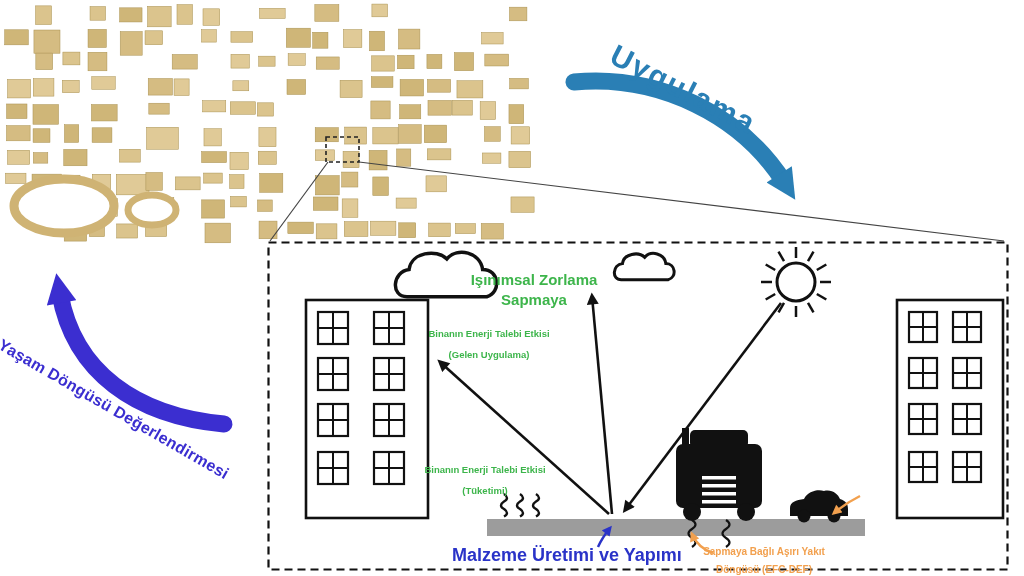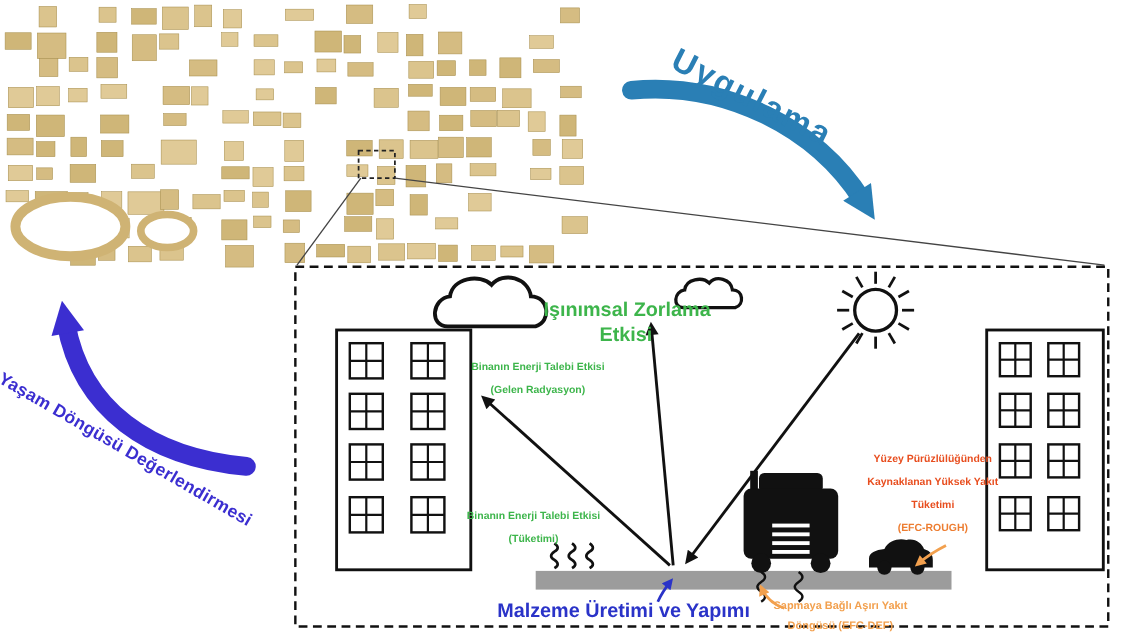--- a/index.html
+++ b/index.html
@@ -313,41 +313,35 @@
     <path d="M 860 496 Q 846 503 834 513" fill="none" stroke="#f2a04e" stroke-width="2.5" marker-end="url(#ah-orange)"></path>
   </svg>
 
   <div class="lbl rot teal" style="left:620px;top:38px;font-size:30px;letter-spacing:2px;transform:rotate(27deg);">
     <div>Uygulama</div>
   </div>
   <div class="lbl rot purple" style="left:4px;top:336px;font-size:16px;letter-spacing:.3px;transform:rotate(30deg);">
     <div>Yaşam Döngüsü Değerlendirmesi</div>
   </div>
 
-  <div class="lbl green" style="left:494px;top:270px;width:150px;font-size:18px;line-height:1.3;">
+  <div class="lbl green" style="left:459px;top:270px;width:150px;font-size:15px;line-height:1.3;">
     <div>Işınımsal Zorlama</div>
-    <div>Etkisi</div>
+    <div>Sapmaya</div>
   </div>
 
   <div class="lbl green" style="left:424px;top:324px;width:130px;font-size:9.5px;line-height:2.2;">
     <div>Binanın Enerji Talebi Etkisi</div>
-    <div>(Gelen Radyasyon)</div>
+    <div>(Gelen Uygulama)</div>
   </div>
 
   <div class="lbl green" style="left:422px;top:460px;width:126px;font-size:9.5px;line-height:2.2;">
     <div>Binanın Enerji Talebi Etkisi</div>
     <div>(Tüketimi)</div>
   </div>
 
-  <div class="lbl red" style="left:783px;top:408px;width:130px;font-size:9.5px;line-height:2.2;">
-    <div>Yüzey Pürüzlülüğünden</div>
-    <div>Kaynaklanan Yüksek Yakıt</div>
-    <div>Tüketimi</div>
-    <div class="orange2">(EFC-ROUGH)</div>
-  </div>
 
   <div class="lbl orange" style="left:698px;top:543px;width:132px;font-size:10px;line-height:1.75;">
     <div>Sapmaya Bağlı Aşırı Yakıt</div>
     <div>Döngüsü (EFC-DEF)</div>
   </div>
 
   <div class="lbl blue" style="left:452px;top:545px;width:196px;font-size:18px;">
     <div>Malzeme Üretimi ve Yapımı</div>
   </div>
 

